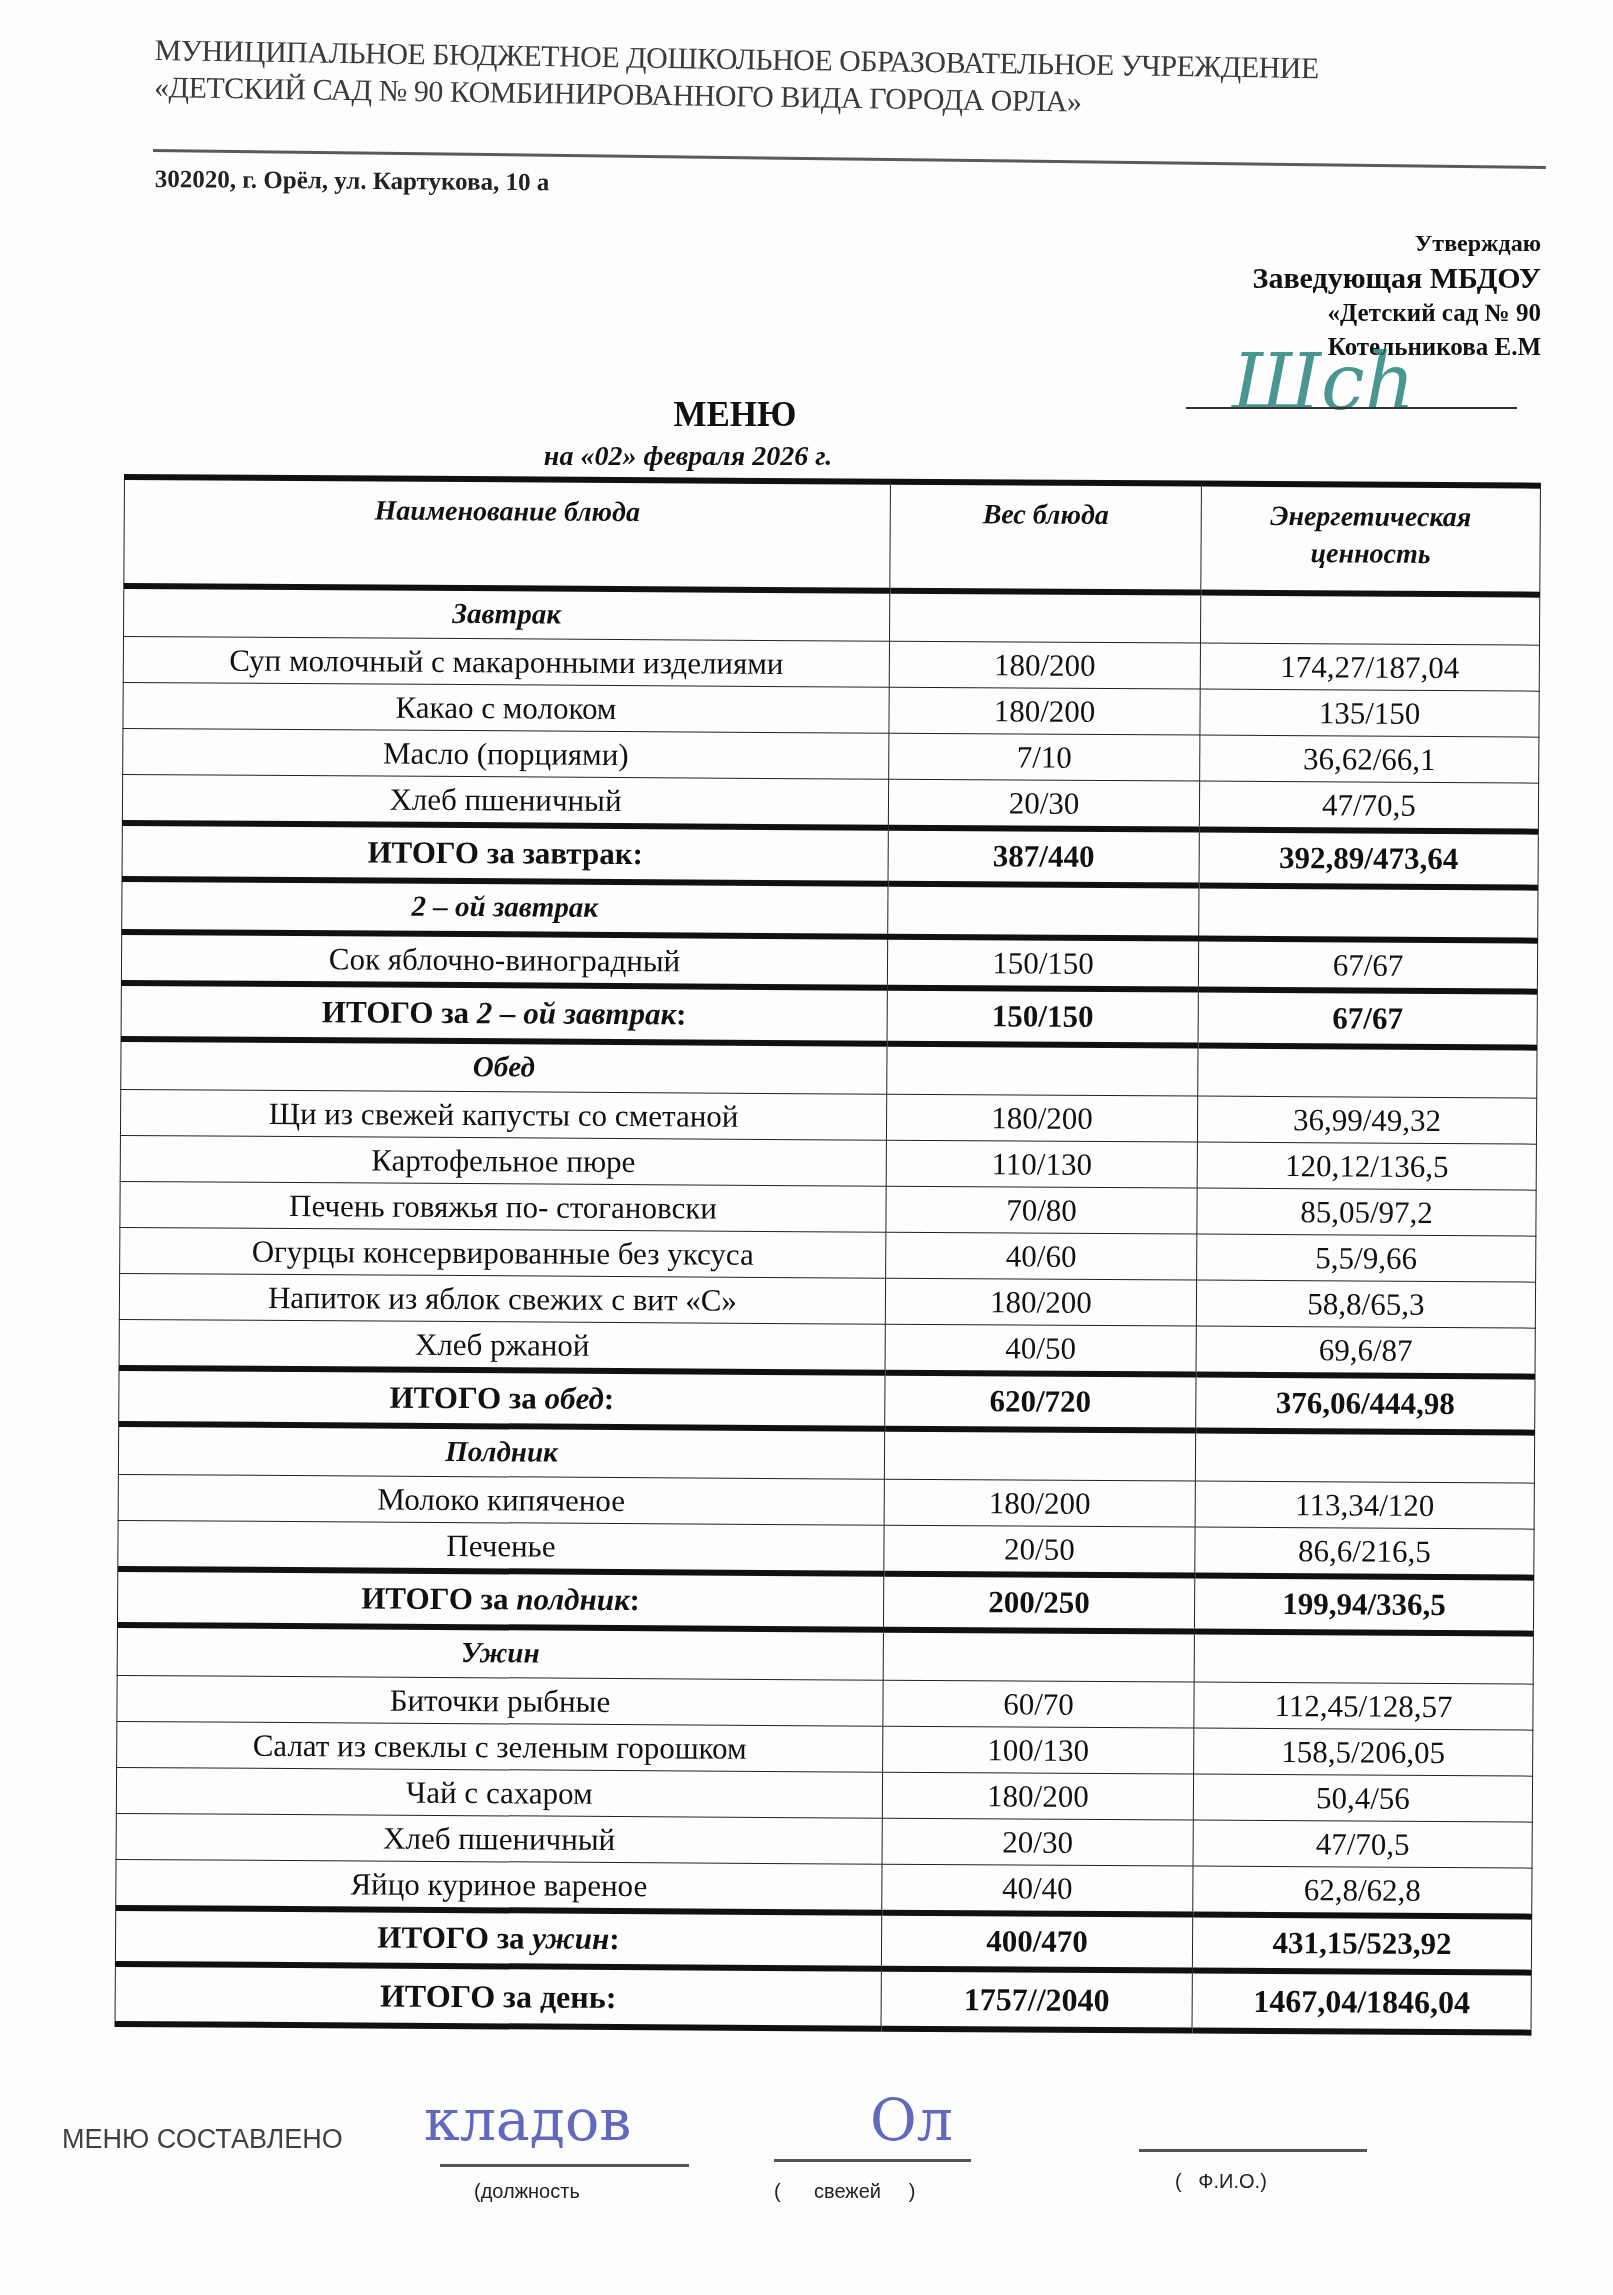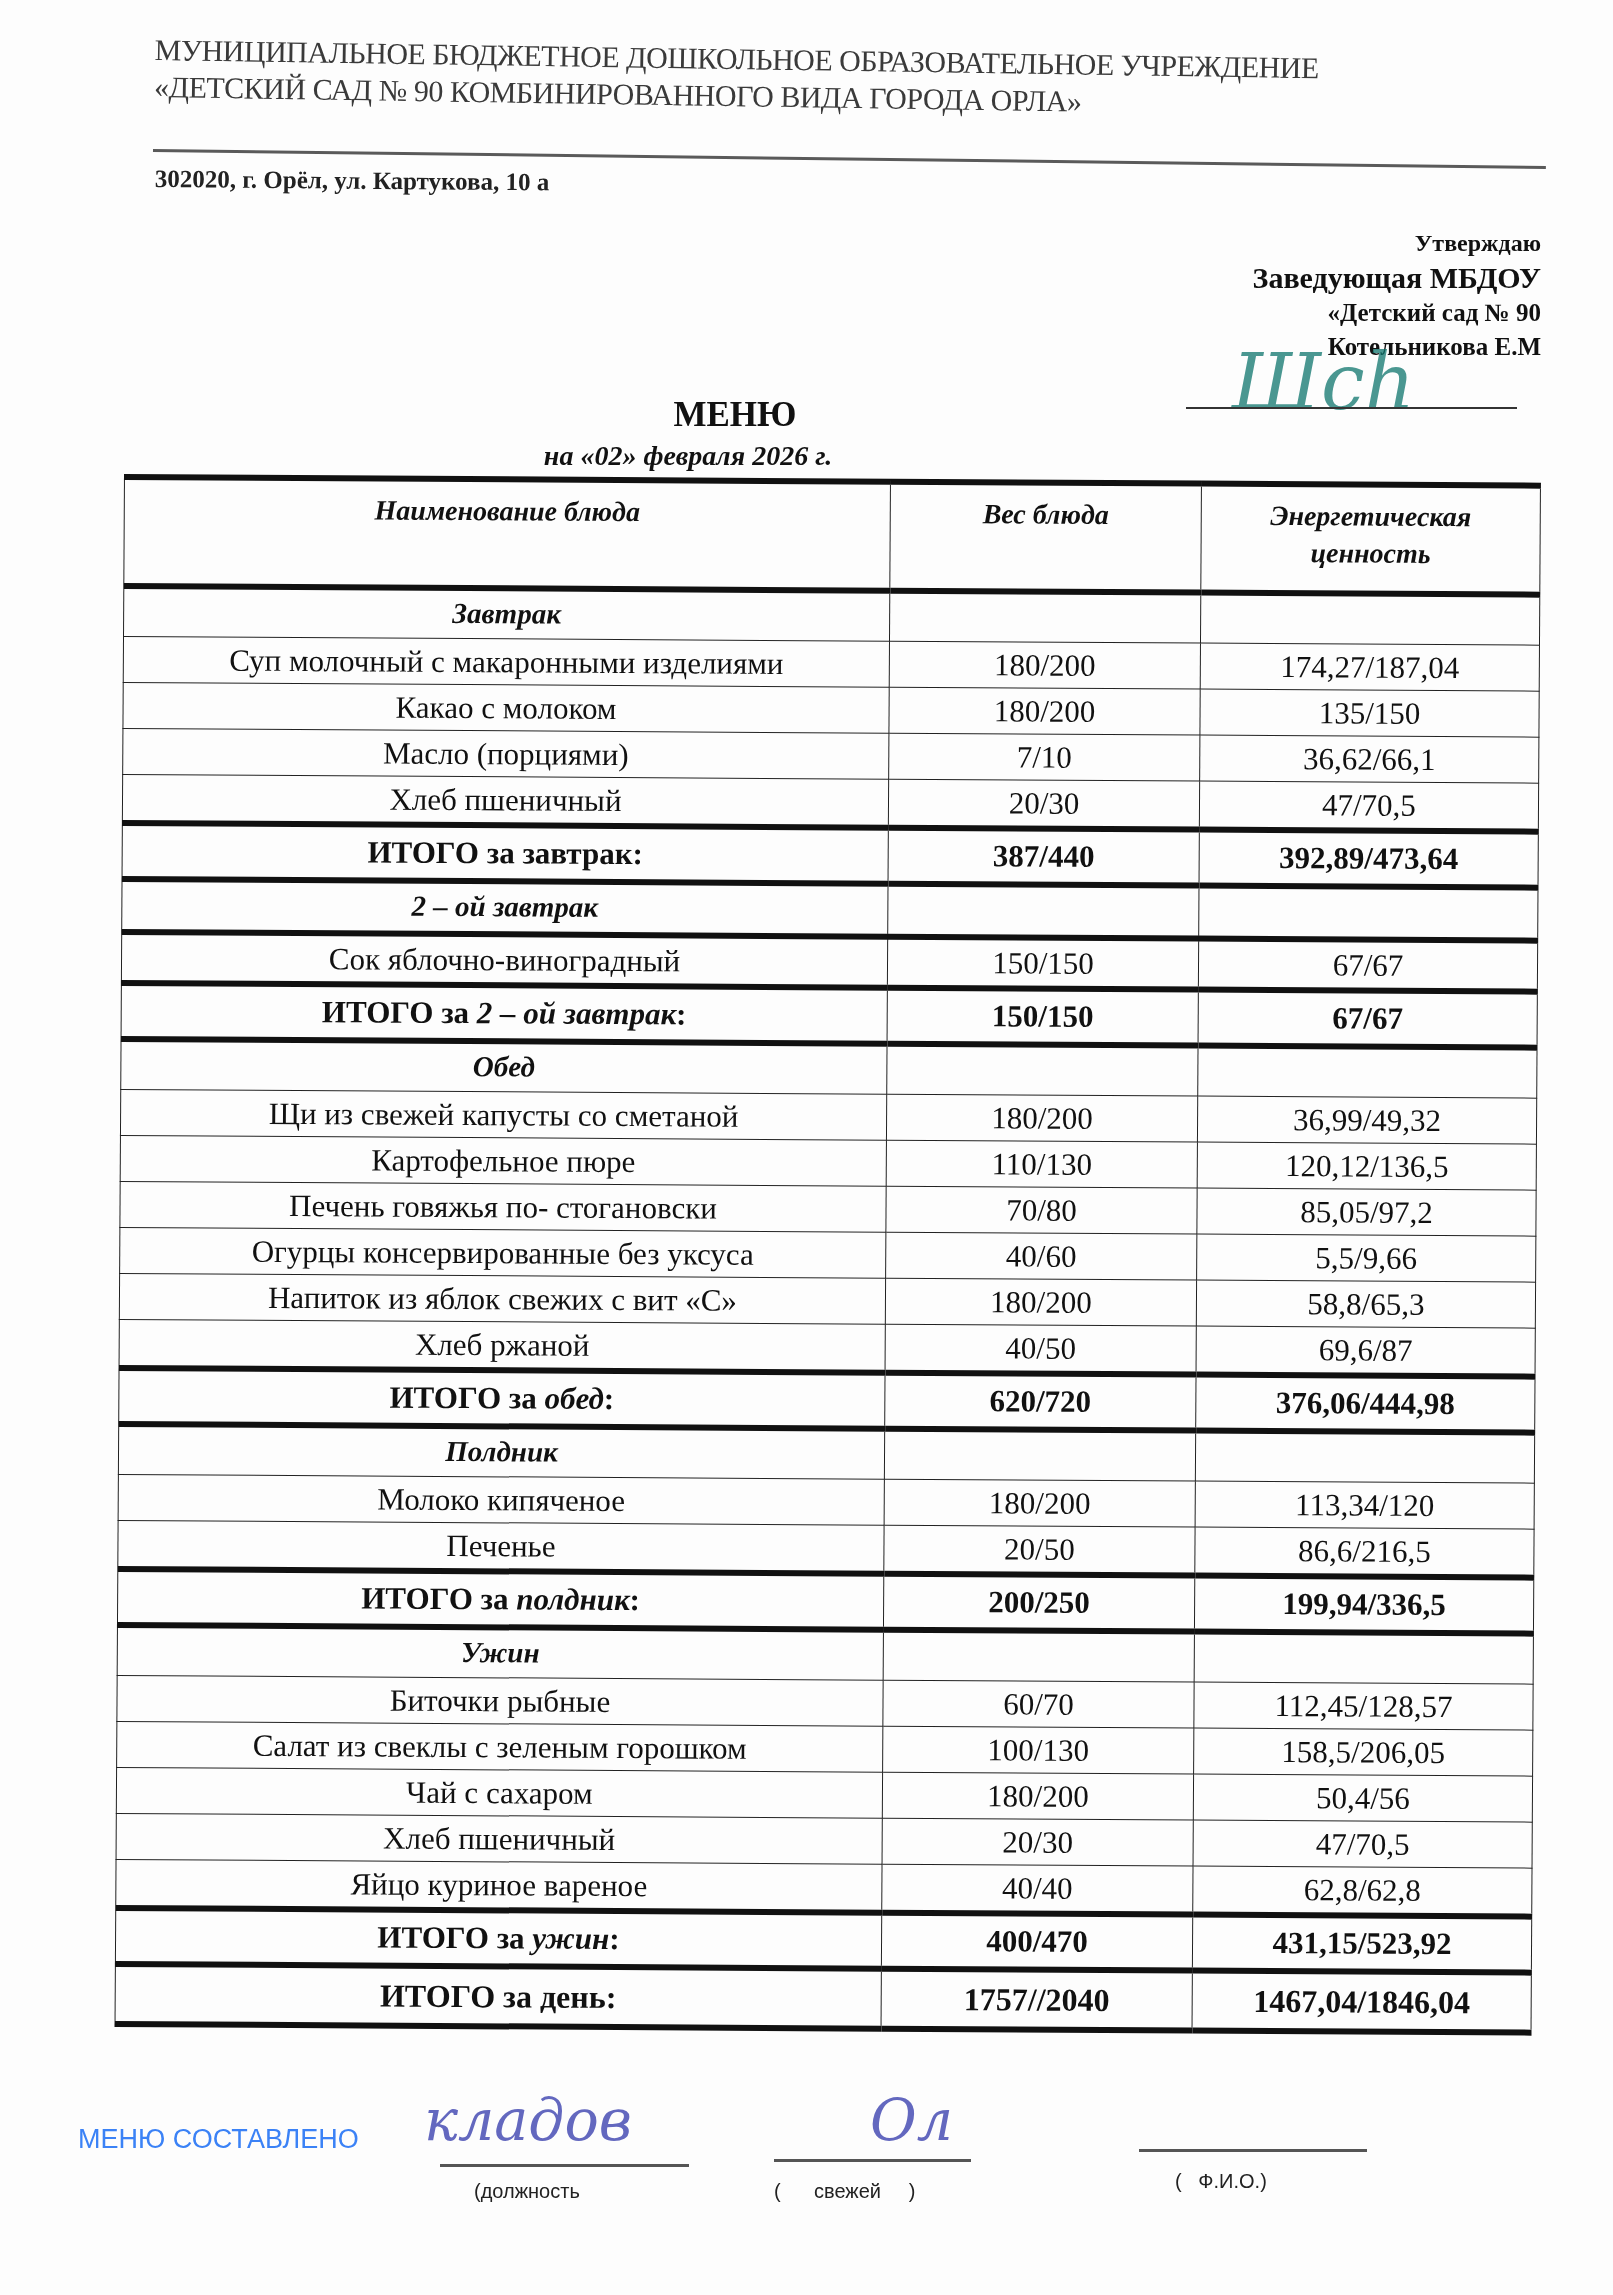--- a/index.html
+++ b/index.html
@@ -63,24 +63,24 @@
     }
     .menu-table tr.section td { font-style: italic; font-weight: bold; font-size: 29px; height: 47px; }
     .menu-table tr.total td {
       font-weight: bold; font-size: 31px; border-top: 6.2px solid #111; border-bottom: 6.2px solid #111;
       line-height: 50px;
     }
     .menu-table tr.total td .it { font-style: italic; }
     .menu-table tr.grand td { font-size: 32px; line-height: 54px; }
 
     .footer { position: absolute; left: 62px; top: 2092px; width: 1502px; height: 155px; }
-    .footer .composed { position: absolute; left: 16px; top: 32px; font-family: "Liberation Sans", sans-serif; font-size: 27px; color: #3b82f6; }
+    .footer .composed { position: absolute; left: 0; top: 32px; font-family: "Liberation Sans", sans-serif; font-size: 27px; color: #404040; }
     .footer .sigline { position: absolute; height: 2.6px; background: #555; }
     .footer .caption { position: absolute; font-family: "Liberation Sans", sans-serif; font-size: 20px; color: #222; white-space: pre; }
-    .footer .ink { position: absolute; color: #3d43b0; font-family: "DejaVu Serif", serif; font-style: italic; font-size: 57px; opacity: 0.8; }
+    .footer .ink { position: absolute; color: #3d43b0; font-family: "DejaVu Serif", serif; font-size: 57px; opacity: 0.8; }
   </style>
 </head>
 <body>
 
 <div class="org-header">
   <span class="line">МУНИЦИПАЛЬНОЕ БЮДЖЕТНОЕ ДОШКОЛЬНОЕ ОБРАЗОВАТЕЛЬНОЕ УЧРЕЖДЕНИЕ</span>
   <span class="line">«ДЕТСКИЙ САД № 90 КОМБИНИРОВАННОГО ВИДА ГОРОДА ОРЛА»</span>
 </div>
 <div class="header-rule"></div>
 <div class="address">302020, г. Орёл, ул. Картукова, 10 а</div>

